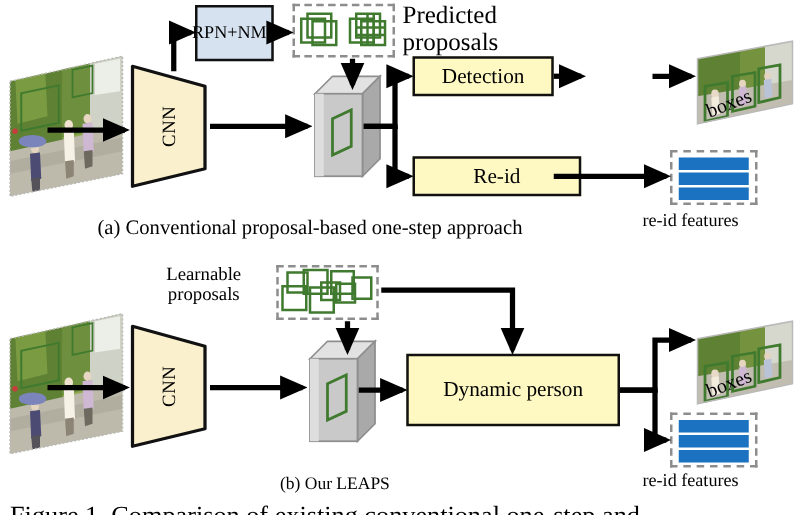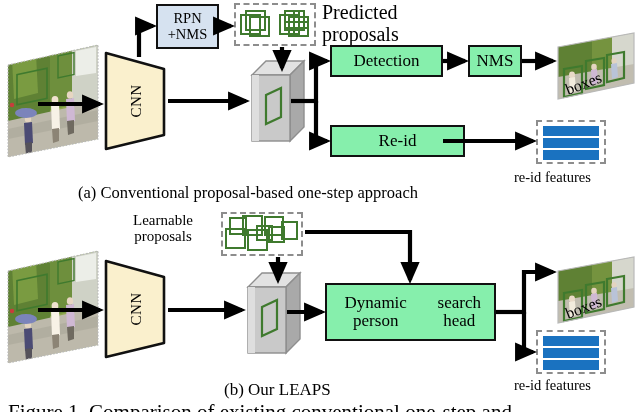--- a/index.html
+++ b/index.html
@@ -16,21 +16,21 @@
 
   
   .pbox {
     position:absolute;
     border: 2.2px solid #111;
     display:flex; align-items:center; justify-content:center;
     text-align:center;
     line-height:1.05;
     color:#000;
   }
-  .pbox.orange { background:#86efac; }
+  .pbox.orange { background:#fef9c3; }
   .pbox.blue   { background:#d6e2f0; }
 
   
   .cnn-wrap { position:absolute; }
   .cnn-label {
     position:absolute;
     left:0; top:0; width:100%; height:100%;
     display:flex; align-items:center; justify-content:center;
     transform: rotate(-90deg);
     letter-spacing:0.5px;
@@ -105,21 +105,21 @@
     </svg>
   </div>
 
   <div class="cnn-wrap" style="left:101px; top:47px; width:70px; height:108px;">
     <svg width="70" height="108" viewBox="0 0 70 108">
       <polygon points="5,6 63,22 63,88 5,102" fill="#faf0cd" stroke="#111" stroke-width="2.6" stroke-linejoin="round"></polygon>
     </svg>
     <div class="cnn-label" style="font-size:15px;">CNN</div>
   </div>
 
-  <div class="pbox blue" style="left:156px; top:4px; width:63px; height:45px; flex-direction:column; font-size:14.5px;">
+  <div class="pbox blue" style="left:156px; top:4px; width:63px; height:45px; flex-direction:row; font-size:14.5px;">
     <span>RPN</span>
     <span>+NMS</span>
   </div>
 
   <div class="dashbox" style="left:234px; top:3px; width:82px; height:43px;">
     <svg width="78" height="39" viewBox="0 0 78 39" style="position:absolute;left:0;top:0;">
       <g stroke="#3f7a2e" fill="none" stroke-width="2">
         <rect x="5" y="10" width="19" height="19"></rect>
         <rect x="10" y="6" width="19" height="19"></rect>
         <rect x="14" y="12" width="19" height="19"></rect>
@@ -143,23 +143,20 @@
       <rect x="4" y="20" width="38" height="66" fill="#c9c9c9" stroke="#8e8e8e" stroke-width="1.4"></rect>
       <rect x="4" y="20" width="7" height="66" fill="#dedede" stroke="none"></rect>
       <polygon points="18,40 33,33 33,62 18,69" fill="none" stroke="#3f7a2e" stroke-width="2.2"></polygon>
     </svg>
   </div>
 
   <div class="pbox orange" style="left:330px; top:45px; width:113px; height:32px; font-size:17px;">
     <span>Detection</span>
   </div>
 
-  <div class="pbox orange" style="left:468px; top:45px; width:54px; height:32px; font-size:17px;">
-    <span>NMS</span>
-  </div>
 
   <div class="pbox orange" style="left:330px; top:125px; width:135px; height:32px; font-size:17px;">
     <span>Re-id</span>
   </div>
 
   <div class="photo" style="left:556px; top:31px; width:82px; height:70px;">
     <svg viewBox="0 0 82 70" width="82" height="70">
       <defs>
           <clipPath id="clipB">
             <polygon points="2,16 78,2 78,52 2,68"></polygon>
@@ -188,21 +185,21 @@
   </div>
   <div class="tlabel" style="left:563px; top:82px; font-size:16px; transform:rotate(-21deg); transform-origin:left top;">boxes</div>
 
   <div class="dashbox" style="left:536px; top:120px; width:70px; height:44px;">
     <div class="feat-bar" style="left:5px; top:4px;  width:56px; height:10px;"></div>
     <div class="feat-bar" style="left:5px; top:16px; width:56px; height:10px;"></div>
     <div class="feat-bar" style="left:5px; top:28px; width:56px; height:10px;"></div>
   </div>
   <div class="tlabel" style="left:514px; top:170px; font-size:14.5px;">re-id features</div>
 
-  <div class="caption" style="left:78px; top:172px; font-size:16.5px;margin-top:11px;">(a) Conventional proposal-based one-step approach</div>
+  <div class="caption" style="left:78px; top:172px; font-size:16.5px;">(a) Conventional proposal-based one-step approach</div>
 
   <div class="tlabel" style="left:133px; top:212px; font-size:15px; text-align:center;"><span>Learnable</span><br><span>proposals</span></div>
 
   <div class="dashbox" style="left:221px; top:212px; width:82px; height:44px;">
     <svg width="78" height="40" viewBox="0 0 78 40" style="position:absolute;left:0;top:0;">
       <g stroke="#3f7a2e" fill="none" stroke-width="2">
         <rect x="7" y="4" width="16" height="16"></rect>
         <rect x="20" y="2" width="19" height="19"></rect>
         <rect x="42" y="3" width="18" height="18"></rect>
         <rect x="3" y="15" width="19" height="19"></rect>
@@ -267,21 +264,20 @@
       <polygon points="4,20 18,6 56,6 42,20" fill="#e2e2e2" stroke="#8e8e8e" stroke-width="1.4"></polygon>
       <polygon points="42,20 56,6 56,72 42,86" fill="#a9a9a9" stroke="#8e8e8e" stroke-width="1.4"></polygon>
       <rect x="4" y="20" width="38" height="66" fill="#c9c9c9" stroke="#8e8e8e" stroke-width="1.4"></rect>
       <rect x="4" y="20" width="7" height="66" fill="#dedede" stroke="none"></rect>
       <polygon points="18,40 33,33 33,62 18,69" fill="none" stroke="#3f7a2e" stroke-width="2.2"></polygon>
     </svg>
   </div>
 
   <div class="pbox orange" style="left:325px; top:283px; width:171px; height:58px; flex-direction:row; font-size:17px;">
     <span>Dynamic person</span>
-    <span>search head</span>
   </div>
 
   <div class="photo" style="left:556px; top:255px; width:82px; height:70px;">
     <svg viewBox="0 0 82 70" width="82" height="70">
       <defs>
           <clipPath id="clipD">
             <polygon points="2,16 78,2 78,52 2,68"></polygon>
           </clipPath>
         </defs>
       <g clip-path="url(#clipD)">
@@ -307,21 +303,21 @@
   </div>
   <div class="tlabel" style="left:563px; top:306px; font-size:16px; transform:rotate(-21deg); transform-origin:left top;">boxes</div>
 
   <div class="dashbox" style="left:536px; top:330px; width:70px; height:44px;">
     <div class="feat-bar" style="left:5px; top:4px;  width:56px; height:10px;"></div>
     <div class="feat-bar" style="left:5px; top:16px; width:56px; height:10px;"></div>
     <div class="feat-bar" style="left:5px; top:28px; width:56px; height:10px;"></div>
   </div>
   <div class="tlabel" style="left:514px; top:378px; font-size:14.5px;">re-id features</div>
 
-  <div class="caption" style="left:224px; top:380px; font-size:17px;">(b) Our LEAPS</div>
+  <div class="caption" style="left:224px; top:380px; font-size:14px;">(b) Our LEAPS</div>
 
   <div class="caption" style="left:8px; top:400px; font-size:21px;">Figure 1.   Comparison of existing conventional one-step and</div>
 
   <svg class="ov">
     <defs>
       <marker id="ah" viewBox="0 0 10 10" refX="8.2" refY="5" markerWidth="5.2" markerHeight="5.2" orient="auto-start-reverse">
         <path d="M 0 0.6 L 10 5 L 0 9.4 z" fill="#000"></path>
       </marker>
     </defs>
     <g stroke="#000" stroke-width="4.2" fill="none" marker-end="url(#ah)">

